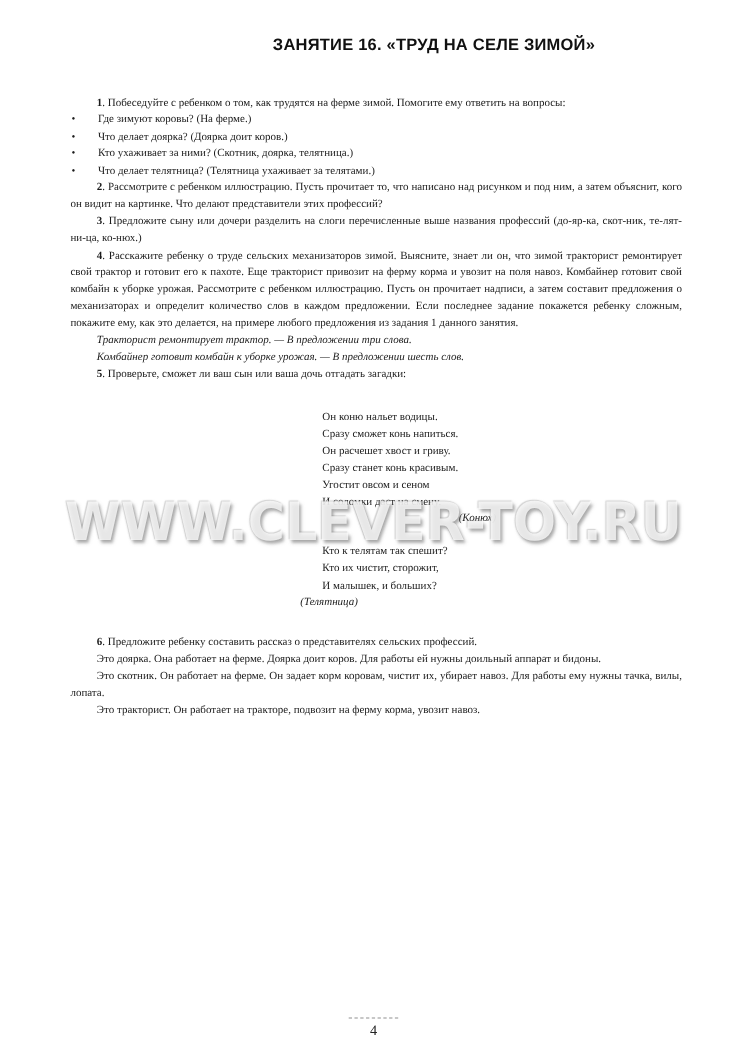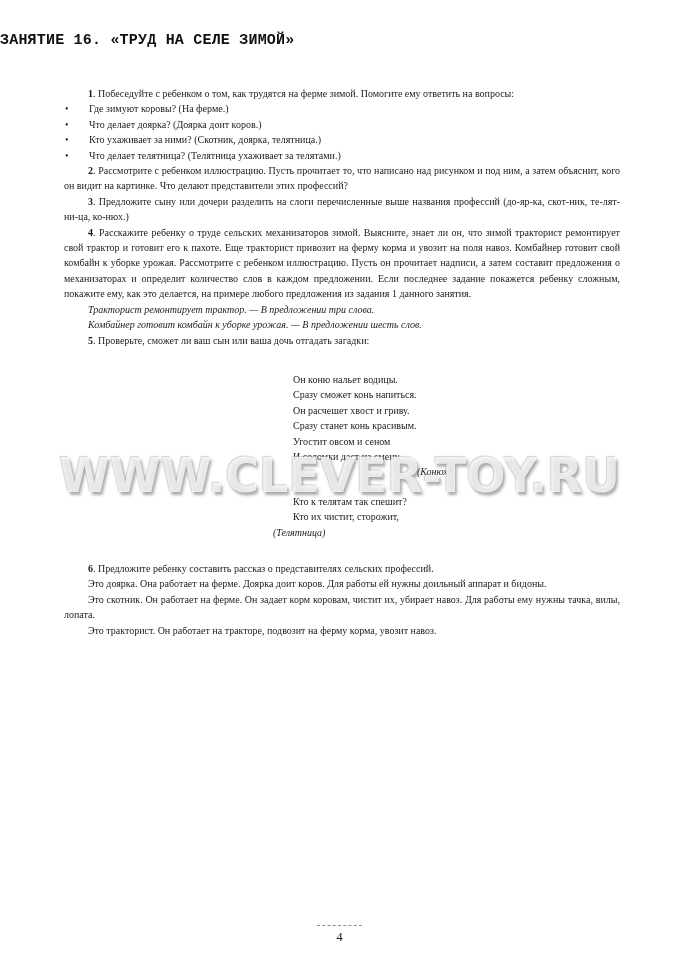--- a/index.html
+++ b/index.html
@@ -6,22 +6,22 @@
   body {
     width: 679px; height: 960px;
     background: #ffffff;
     position: relative;
     overflow: hidden;
     font-family: "Liberation Serif", serif;
     color: #1b1b1b;
   }
   .title {
     position: absolute; top: 32px; left: 0; width: 541px;
-    margin: 0; text-align: left;
-    font-family: Liberation Mono, monospace;
+    margin: 0; text-align: right;
+    font-family: Liberation Sans, sans-serif;
     font-weight: bold; font-size: 15px; letter-spacing: 0.2px;
     color: #111;
   }
   .content {
     position: absolute; left: 64px; top: 86px; width: 556px;
     font-size: 10px; line-height: 15.4px;
   }
   .para { margin: 0; text-indent: 24px; text-align: justify; }
   .para b { font-weight: bold; }
   ul.qa { margin: 0; padding: 0; list-style: none; }
@@ -97,20 +97,21 @@
       <div class="verse">Он расчешет хвост и гриву.</div>
       <div class="verse">Сразу станет конь красивым.</div>
       <div class="verse">Угостит овсом и сеном</div>
       <div class="verse">И соломки даст на смену.</div>
       <div class="answer">(Конюх)</div>
     </div>
 
     <div class="riddle riddle-2">
       <div class="verse">Кто к телятам так спешит?</div>
       <div class="verse">Кто их чистит, сторожит,</div>
+      <div class="verse">И малышек, и больших?</div>
       <div class="answer">(Телятница)</div>
     </div>
 
     <p class="para after-riddles"><b>6</b><span>. Предложите ребенку составить рассказ о представителях сельских профессий.</span></p>
 
     <p class="story">Это доярка. Она работает на ферме. Доярка доит коров. Для работы ей нужны доильный аппарат и бидоны.</p>
     <p class="story">Это скотник. Он работает на ферме. Он задает корм коровам, чистит их, убирает навоз. Для работы ему нужны тачка, вилы, лопата.</p>
     <p class="story">Это тракторист. Он работает на тракторе, подвозит на ферму корма, увозит навоз.</p>
 
   </div>

